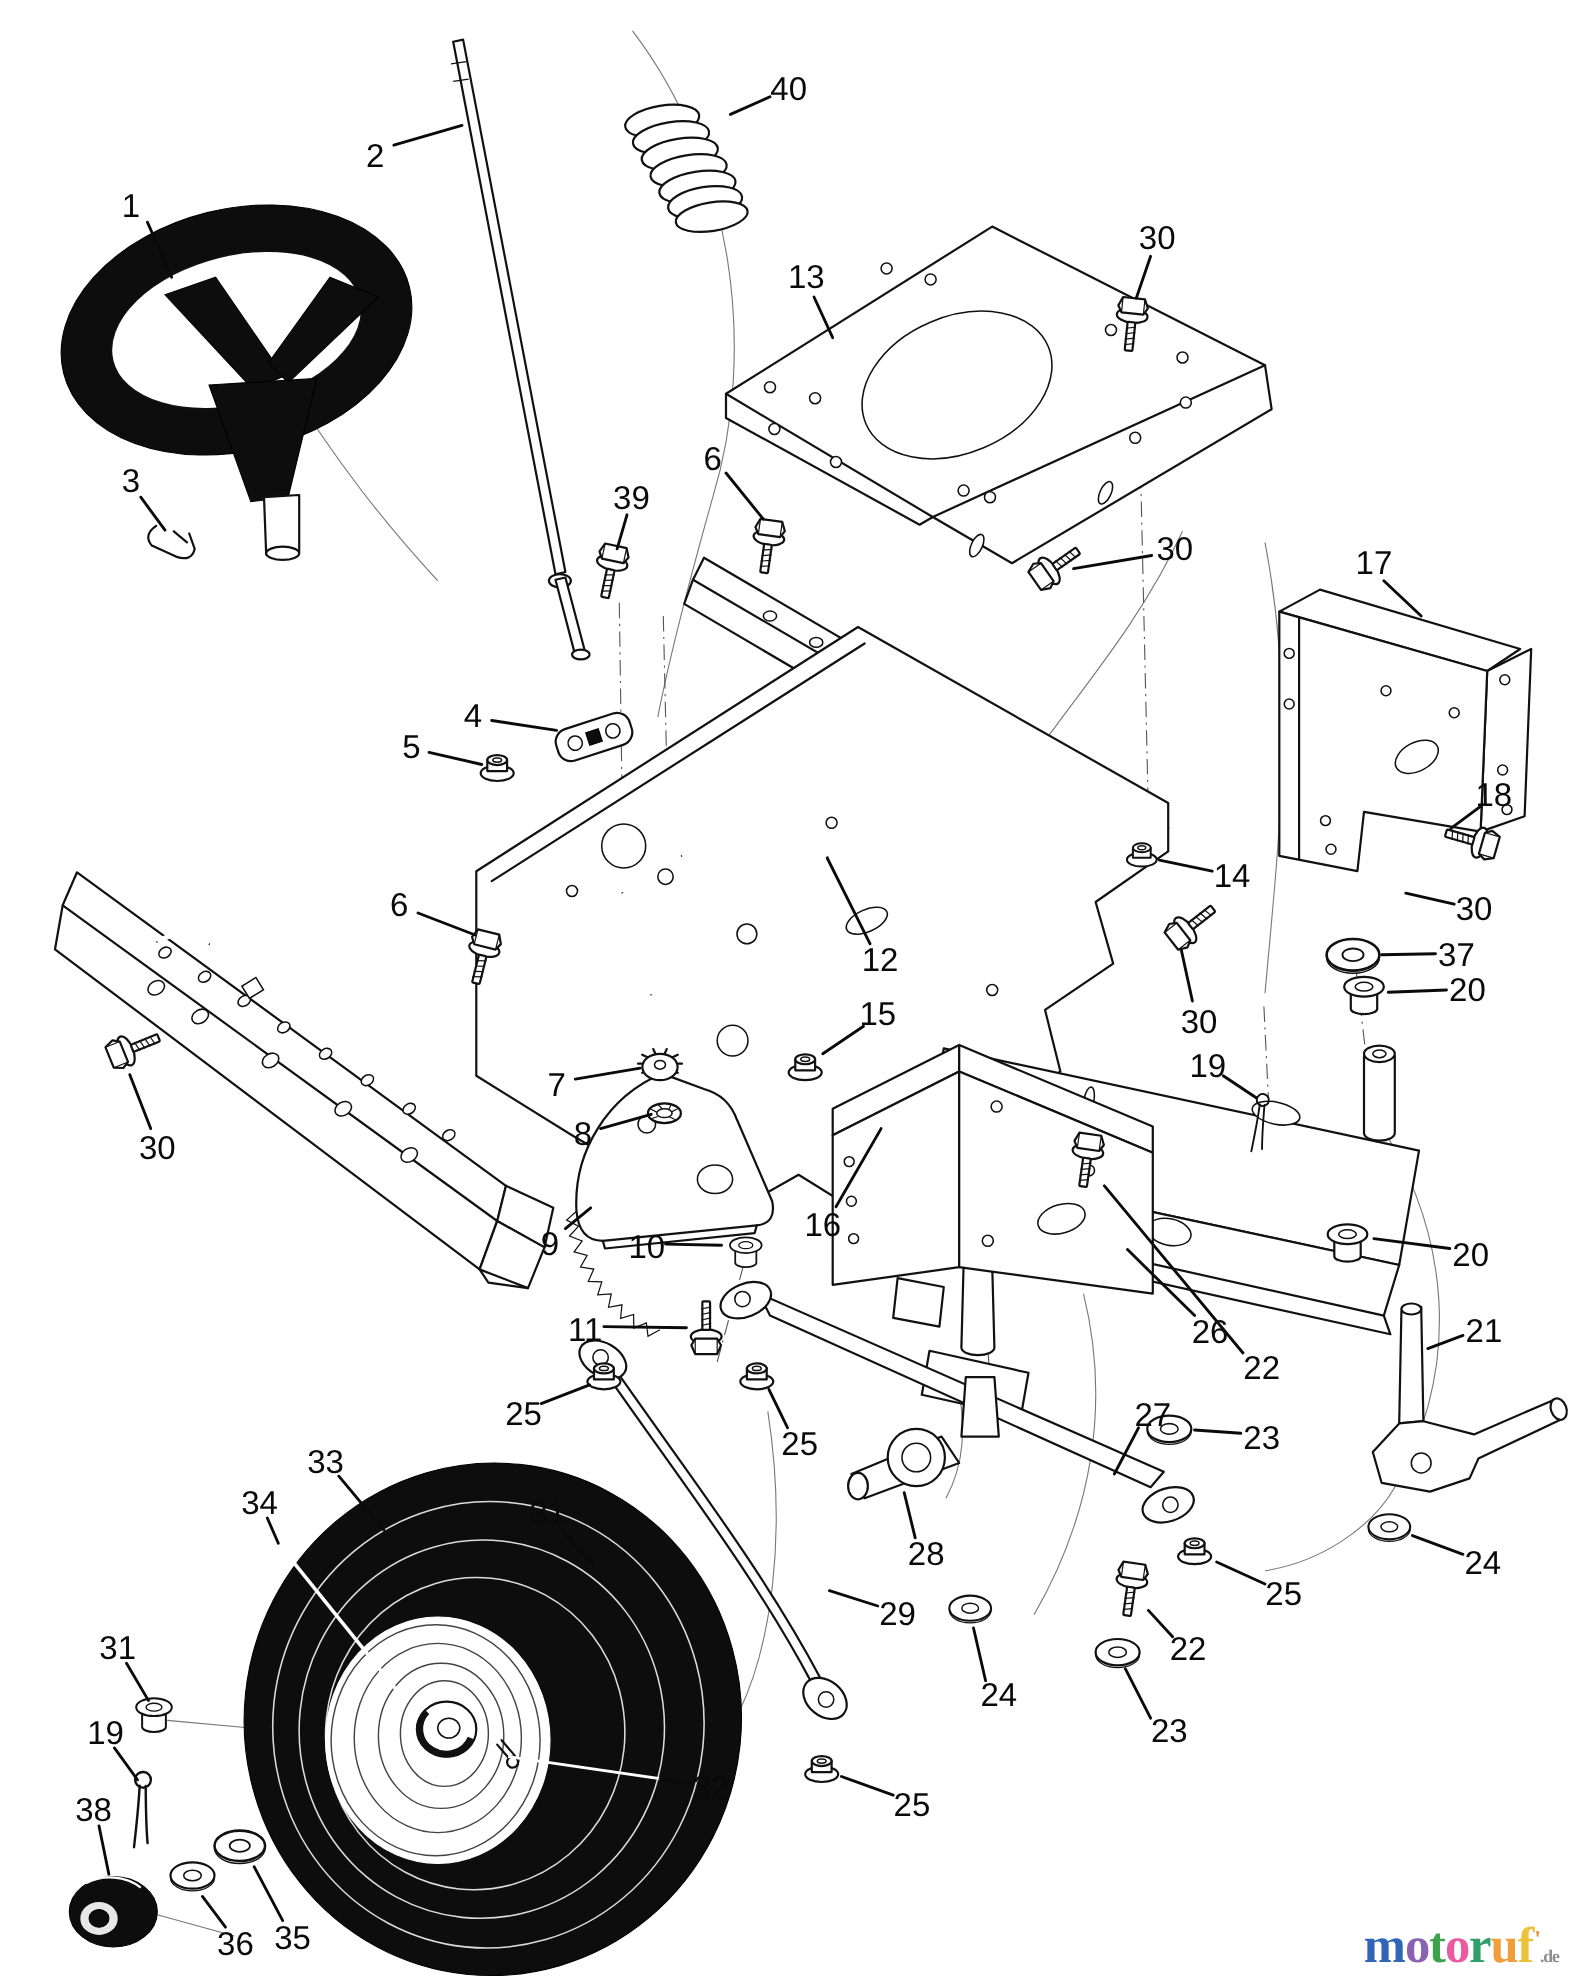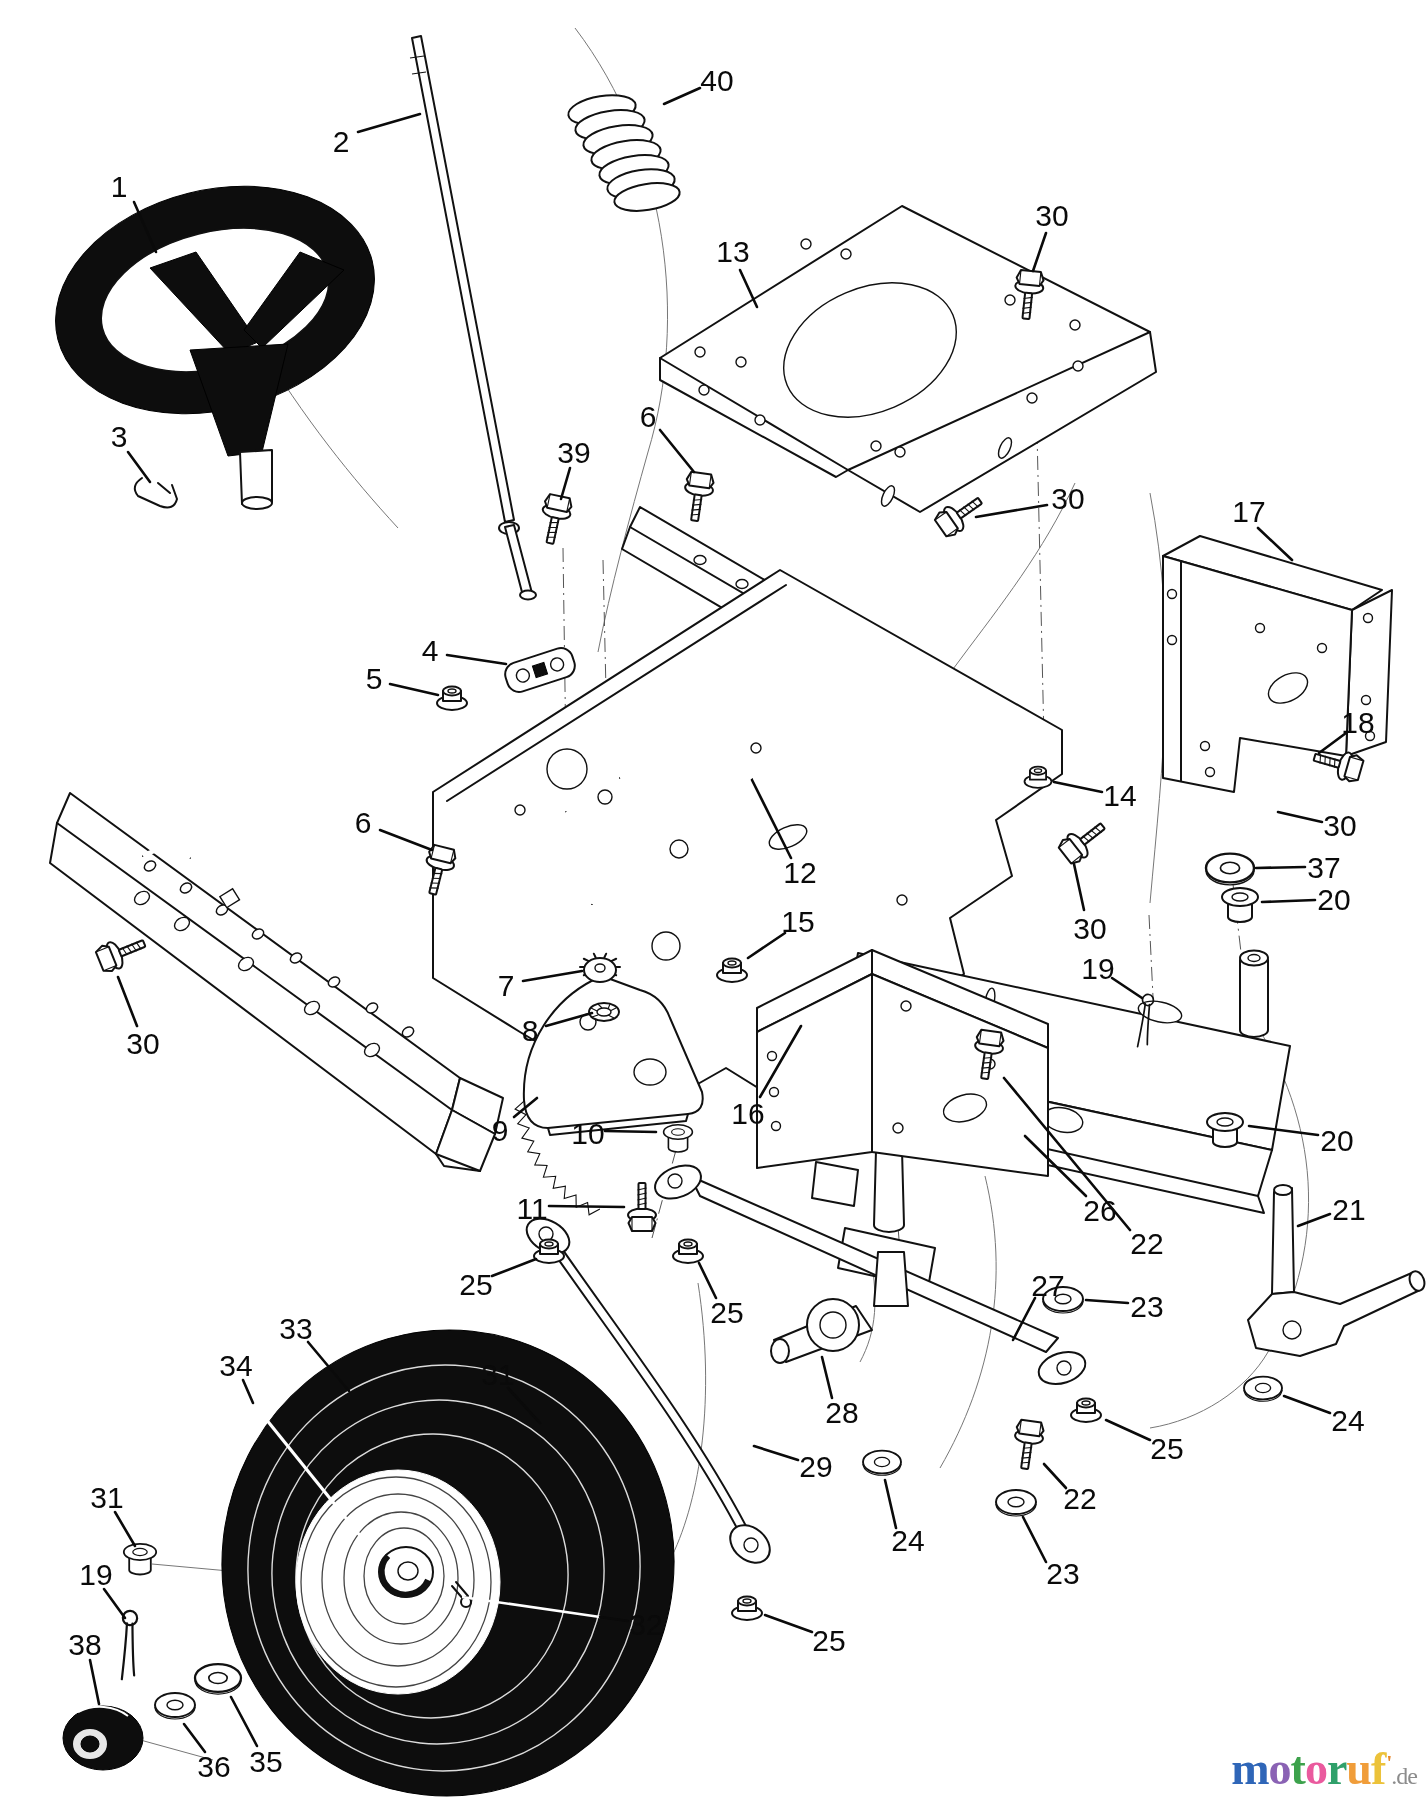--- a/index.html
+++ b/index.html
@@ -11,21 +11,21 @@
   .outline2{fill:none;stroke:#111;stroke-width:2;stroke-linejoin:round;stroke-linecap:round;}
   .thin{fill:none;stroke:#111;stroke-width:1.1;}
   .phantom{fill:none;stroke:#777;stroke-width:1;}
   .dashdot{fill:none;stroke:#555;stroke-width:1;stroke-dasharray:14 5 2 5;}
   .hole{fill:#fff;stroke:#111;stroke-width:1.4;}
   .darkfill{fill:#0d0d0d;stroke:#000;stroke-width:1;}
   .callout-text{font-family:"Liberation Sans",sans-serif;font-size:30px;fill:#0a0a0a;}
   .leader{stroke:#0a0a0a;stroke-width:2.6;fill:none;stroke-linecap:round;}
   #logo{position:absolute;right:10px;bottom:8px;font-family:"Liberation Serif",serif;
         font-weight:bold;font-size:46px;letter-spacing:-1px;line-height:1;}
-  #logo .suffix{font-size:24px;font-weight:normal;text-align:center;}
+  #logo .suffix{font-size:16px;font-weight:bold;text-align:center;}
   #logo .tick{font-size:22px;vertical-align:14px;margin-left:1px;}
 </style>
 </head>
 <body>
 
 <div id="stage">
 <svg id="dsvg" width="1427" height="1800" viewBox="0 0 1427 1800" xmlns="http://www.w3.org/2000/svg">
 
   <defs>
 

